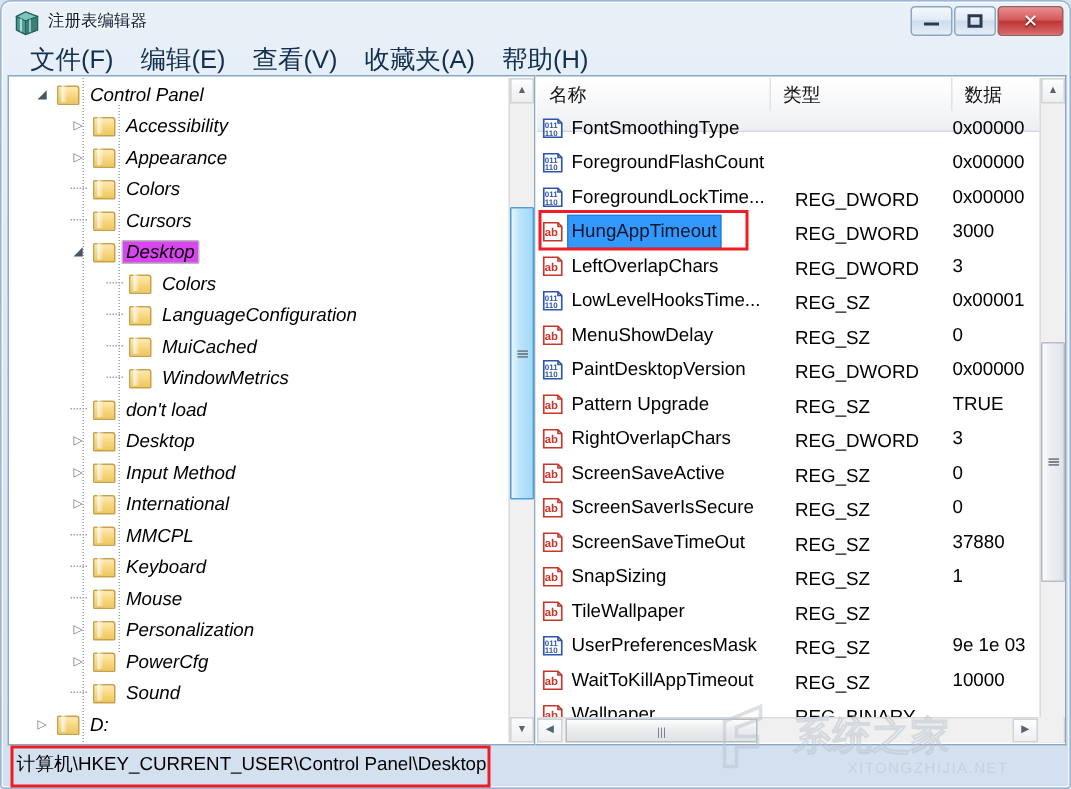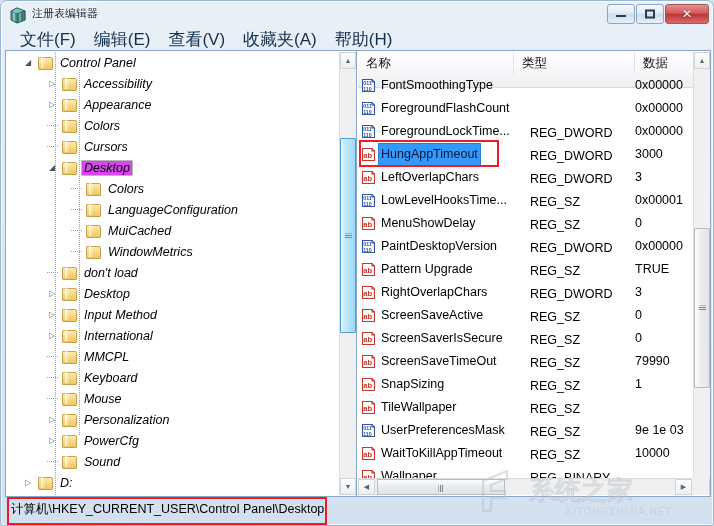--- a/index.html
+++ b/index.html
@@ -536,21 +536,21 @@
               <span class="cell data">0</span>
             </div>
             <div class="lrow">
               <span class="vicon"><svg width="15" height="15" viewBox="0 0 15 15">
                   <path d="M1.5 1.5 H11 L13.5 4 V13.5 H1.5 Z" fill="#fff" stroke="#c8352b" stroke-width="1.1"></path>
                   <path d="M11 1.5 V4 H13.5" fill="none" stroke="#c8352b" stroke-width="1.1"></path>
                   <text x="2.2" y="10.6" font-family="'Liberation Sans',sans-serif" font-size="7.6" font-weight="bold" fill="#c8352b">ab</text>
                 </svg></span>
               <span class="cell name">ScreenSaveTimeOut</span>
               <span class="cell type">REG_SZ</span>
-              <span class="cell data">79990</span>
+              <span class="cell data">37880</span>
             </div>
             <div class="lrow">
               <span class="vicon"><svg width="15" height="15" viewBox="0 0 15 15">
                   <path d="M1.5 1.5 H11 L13.5 4 V13.5 H1.5 Z" fill="#fff" stroke="#c8352b" stroke-width="1.1"></path>
                   <path d="M11 1.5 V4 H13.5" fill="none" stroke="#c8352b" stroke-width="1.1"></path>
                   <text x="2.2" y="10.6" font-family="'Liberation Sans',sans-serif" font-size="7.6" font-weight="bold" fill="#c8352b">ab</text>
                 </svg></span>
               <span class="cell name">SnapSizing</span>
               <span class="cell type">REG_SZ</span>
               <span class="cell data">1</span>

